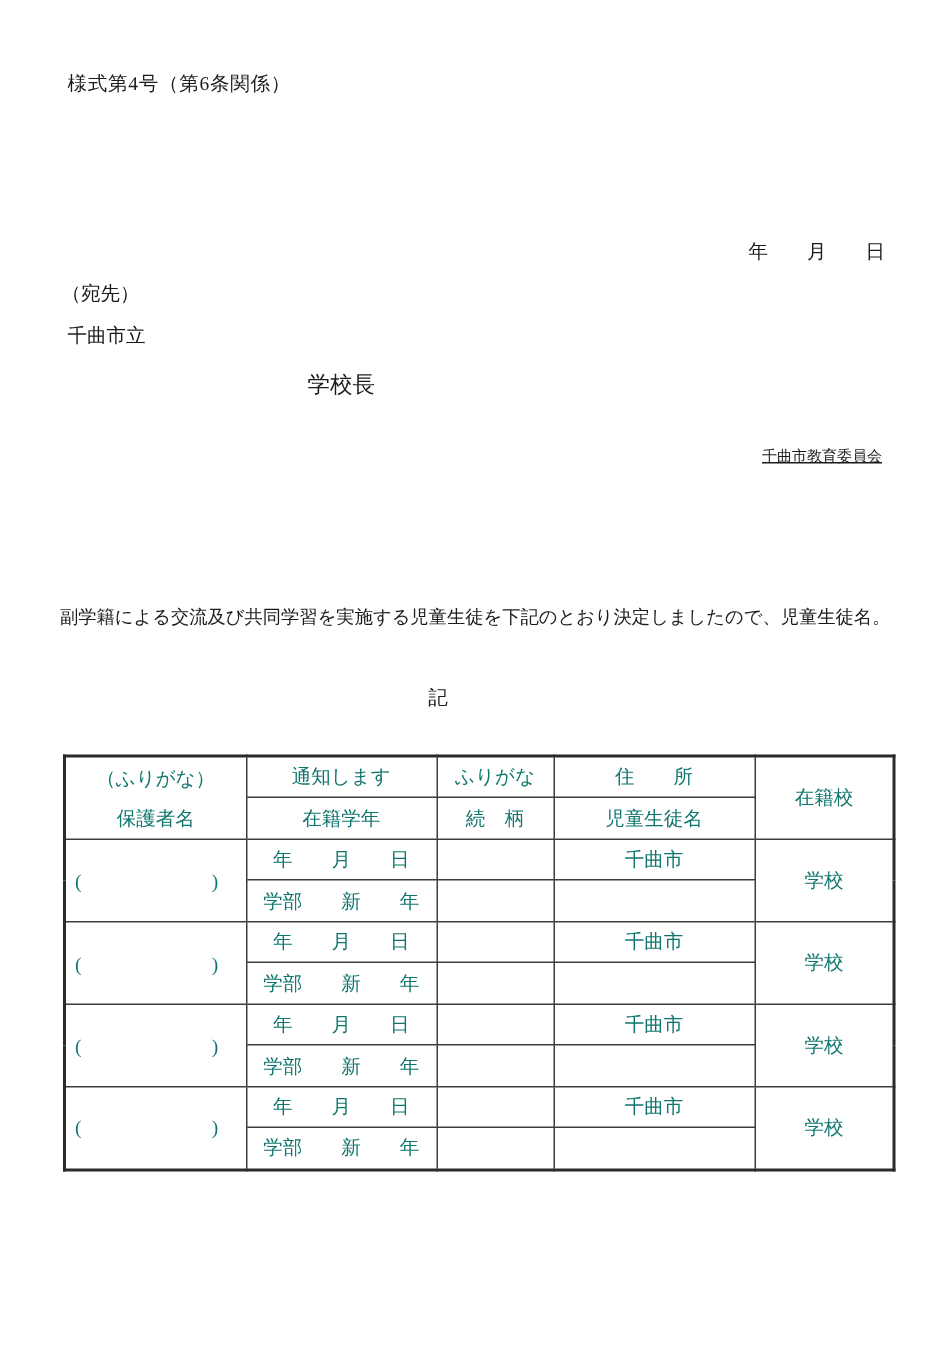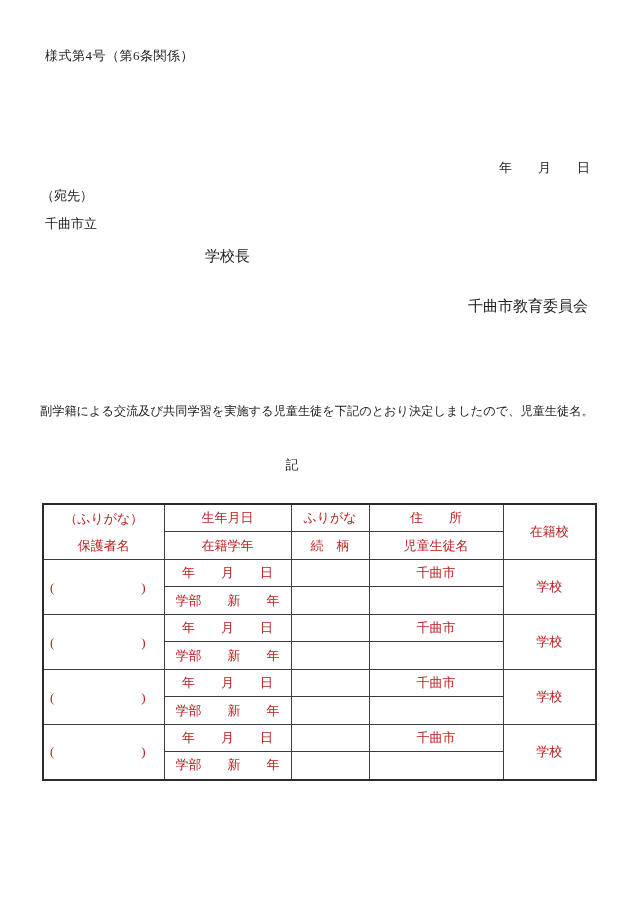--- a/index.html
+++ b/index.html
@@ -27,36 +27,37 @@
     font-size: 13px;
   }
   .addressee-label {
     position: absolute; left: 41px; top: 187px;
     font-size: 13px;
   }
   .addr-prefix { position: absolute; left: 45px; top: 215px; font-size: 13px; }
   .addr-suffix { position: absolute; left: 205px; top: 215px; font-size: 15px; margin-top: 32px; }
   .issuer {
     position: absolute; right: 42px; top: 297px;
-    font-size: 15px;
+    font-size: 10px;
+    text-decoration: underline;
   }
   .body-text {
     position: absolute; left: 40px; top: 402px; width: 566px;
     margin: 0; font-size: 12.2px; line-height: 18px;
   }
   .section-marker {
     position: absolute; left: 0; right: 46px; top: 456px;
     text-align: center; font-size: 13px;
   }
   table.form-table {
     position: absolute; left: 42px; top: 503px;
     width: 553px; table-layout: fixed;
     border-collapse: collapse;
     border: 2px solid #2b2b2b;
-    font-size: 13px; color: #b91c1c;
+    font-size: 13px; color: #0f766e;
   }
   table.form-table td {
     border: 1px solid #3c3c3c;
     padding: 0;
     text-align: center;
     vertical-align: middle;
     overflow: hidden;
   }
   td.split-b { border-bottom: 1px solid #b5b5b5; }
   td.split-t { border-top: 1px solid #b5b5b5; }
@@ -98,21 +99,21 @@
         <col style="width:134px">
         <col style="width:93px">
     </colgroup>
     <tbody>
 
       <tr style="height:27px">
         <td rowspan="2" class="name-head">
           <div>（ふりがな）</div>
           <div>保護者名</div>
         </td>
-        <td class="split-b">生年月日</td>
+        <td class="split-b">通知します</td>
         <td class="split-b">ふりがな</td>
         <td class="split-b">住　　所</td>
         <td rowspan="2">在籍校</td>
       </tr>
       <tr style="height:27px">
         <td class="split-t">在籍学年</td>
         <td class="split-t">続　柄</td>
         <td class="split-t">児童生徒名</td>
       </tr>
 

